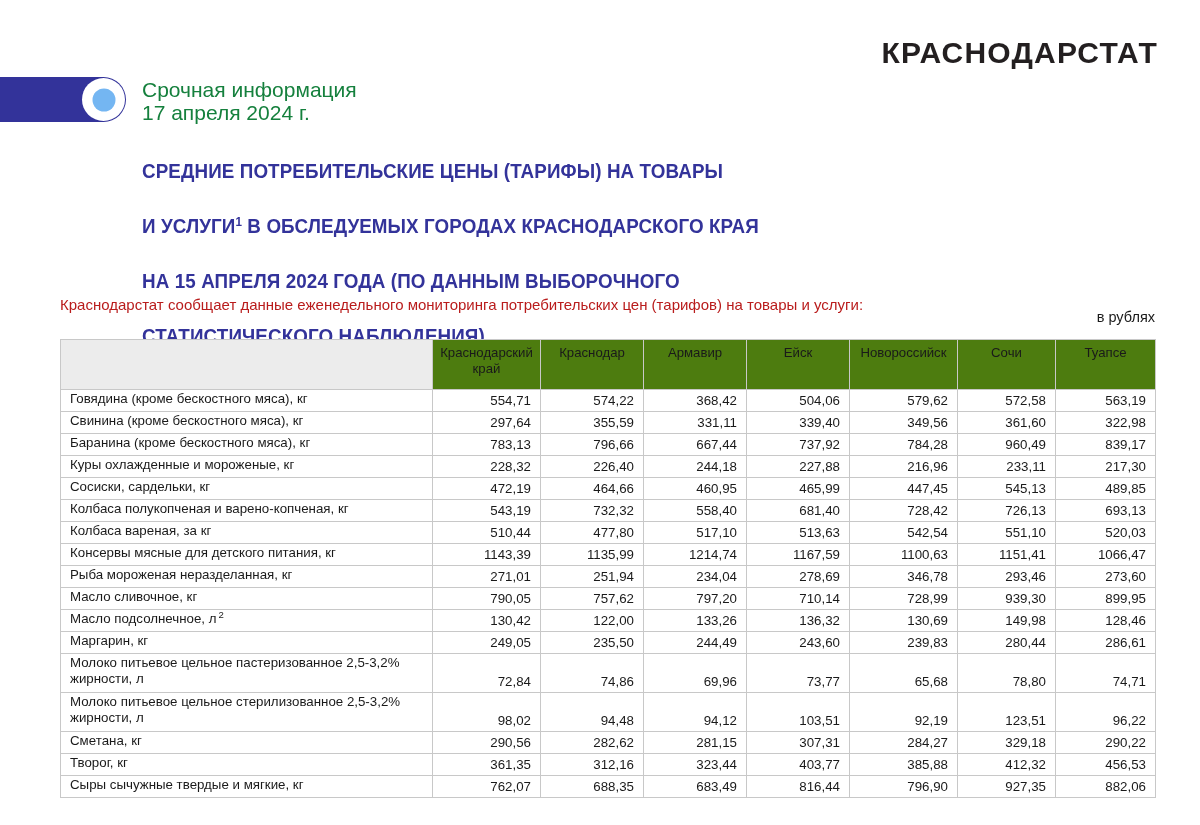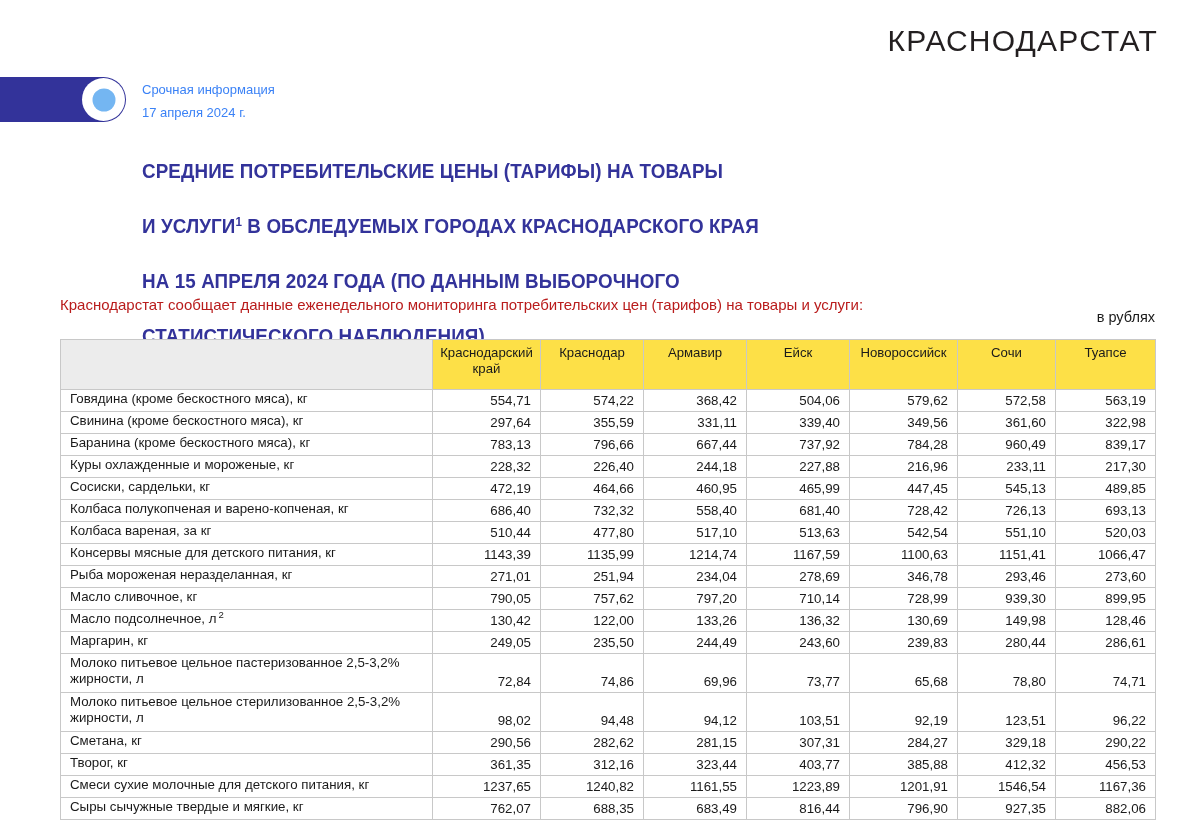--- a/index.html
+++ b/index.html
@@ -12,24 +12,24 @@
     background: #ffffff;
     font-family: "Liberation Sans", "DejaVu Sans", sans-serif;
     color: #1a1a1a;
     overflow: hidden;
     position: relative;
   }
 
   
   .brand-row {
     position: absolute;
-    top: 24px;
+    top: 36px;
     right: 42px;
     font-size: 30px;
-    font-weight: normal;
+    font-weight: bold;
     letter-spacing: 1.2px;
     color: #231f20;
   }
 
   .logo {
     position: absolute;
     left: 0;
     top: 77px;
     width: 126px;
     height: 45px;
@@ -57,23 +57,23 @@
     background: #74b6f2;
   }
 
   .head-text {
     position: absolute;
     left: 142px;
     top: 78px;
     width: 900px;
   }
   .kicker {
-    font-size: 13px;
+    font-size: 21px;
     line-height: 23px;
-    color: #3b82f6;
+    color: #15803d;
   }
   .doc-title {
     margin-top: 6px;
     font-size: 19.5px;
     line-height: 27.5px;
     font-weight: bold;
     color: #33339a;
     letter-spacing: 0.1px;
     font-stretch: condensed;
     transform: scaleX(0.965);
@@ -111,21 +111,21 @@
     border-collapse: collapse;
     table-layout: fixed;
     font-size: 13.3px;
   }
   .price-table th,
   .price-table td {
     border: 1px solid #c8c8c8;
     padding: 0;
   }
   .price-table thead th {
-    background: #fde047;
+    background: #4d7c0f;
     font-weight: normal;
     text-align: center;
     vertical-align: top;
     height: 40px;
     padding: 5px 4px 4px;
     line-height: 15.5px;
     font-size: 13.2px;
     color: #1a1a1a;
   }
   .price-table thead th.h-label {
@@ -250,21 +250,21 @@
         <td class="num">472,19</td>
         <td class="num">464,66</td>
         <td class="num">460,95</td>
         <td class="num">465,99</td>
         <td class="num">447,45</td>
         <td class="num">545,13</td>
         <td class="num">489,85</td>
       </tr>
       <tr>
         <td class="item">Колбаса полукопченая и варено-копченая, кг</td>
-        <td class="num">686,40</td>
+        <td class="num">543,19</td>
         <td class="num">732,32</td>
         <td class="num">558,40</td>
         <td class="num">681,40</td>
         <td class="num">728,42</td>
         <td class="num">726,13</td>
         <td class="num">693,13</td>
       </tr>
       <tr>
         <td class="item">Колбаса вареная, за кг</td>
         <td class="num">510,44</td>
@@ -359,30 +359,20 @@
         <td class="item">Творог, кг</td>
         <td class="num">361,35</td>
         <td class="num">312,16</td>
         <td class="num">323,44</td>
         <td class="num">403,77</td>
         <td class="num">385,88</td>
         <td class="num">412,32</td>
         <td class="num">456,53</td>
       </tr>
       <tr>
-        <td class="item">Смеси сухие молочные для детского питания, кг</td>
-        <td class="num">1237,65</td>
-        <td class="num">1240,82</td>
-        <td class="num">1161,55</td>
-        <td class="num">1223,89</td>
-        <td class="num">1201,91</td>
-        <td class="num">1546,54</td>
-        <td class="num">1167,36</td>
-      </tr>
-      <tr>
         <td class="item">Сыры сычужные твердые и мягкие, кг</td>
         <td class="num">762,07</td>
         <td class="num">688,35</td>
         <td class="num">683,49</td>
         <td class="num">816,44</td>
         <td class="num">796,90</td>
         <td class="num">927,35</td>
         <td class="num">882,06</td>
       </tr>
     </tbody>

